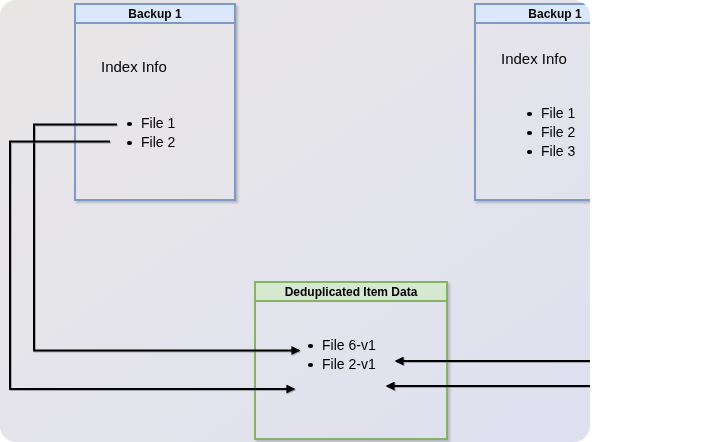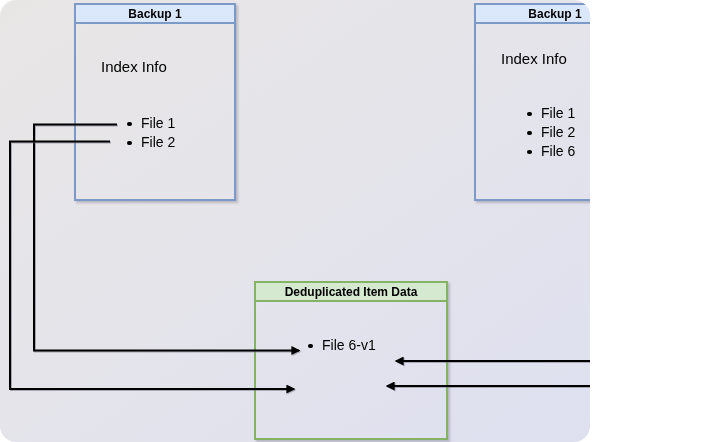--- a/index.html
+++ b/index.html
@@ -79,30 +79,31 @@
     </div>
   </div>
 
   <div class="box blue" id="backup2">
     <div class="box-header">Backup 1</div>
     <div class="box-body">
       <div class="subtitle">Index Info</div>
       <ul class="items">
         <li>File 1</li>
         <li>File 2</li>
-        <li>File 6</li>
+        <li>File 3</li>
       </ul>
     </div>
   </div>
 
   <div class="box green" id="dedup">
     <div class="box-header">Deduplicated Item Data</div>
     <div class="box-body">
       <ul class="items">
         <li>File 6-v1</li>
+        <li>File 2-v1</li>
       </ul>
     </div>
   </div>
 
   <svg class="arrows" viewBox="0 0 702 442">
     <defs>
       <marker id="arrowhead" viewBox="0 0 10 10" refX="8.5" refY="5" markerWidth="6" markerHeight="4.5" orient="auto-start-reverse">
         <path class="arrow-head" d="M0,0 L10,5 L0,10 z"></path>
       </marker>
     </defs>

